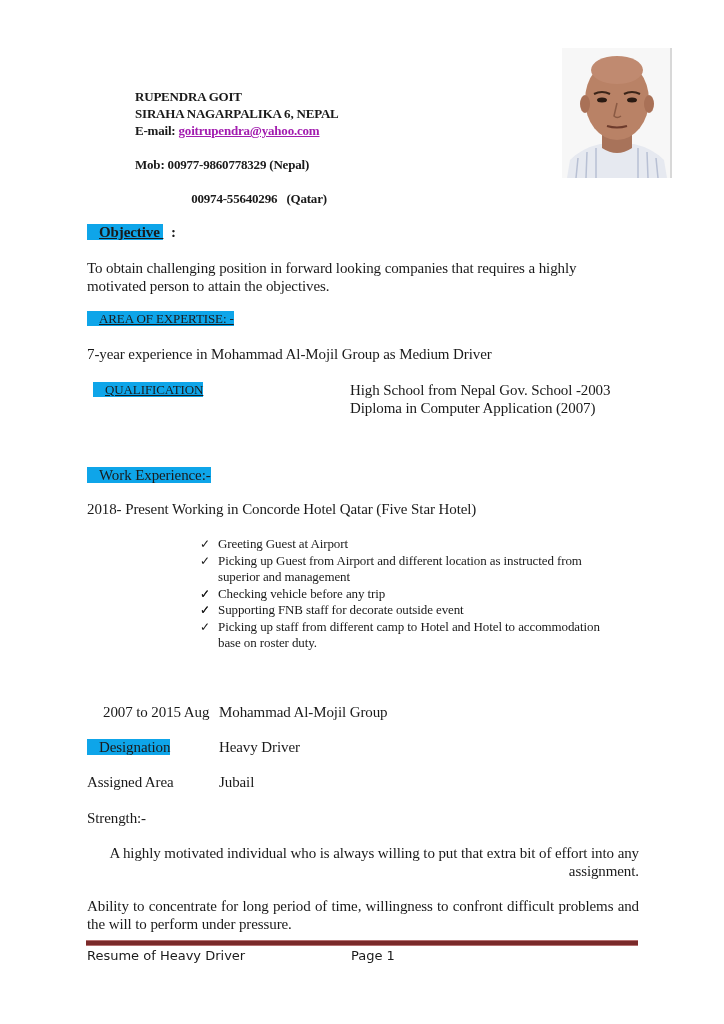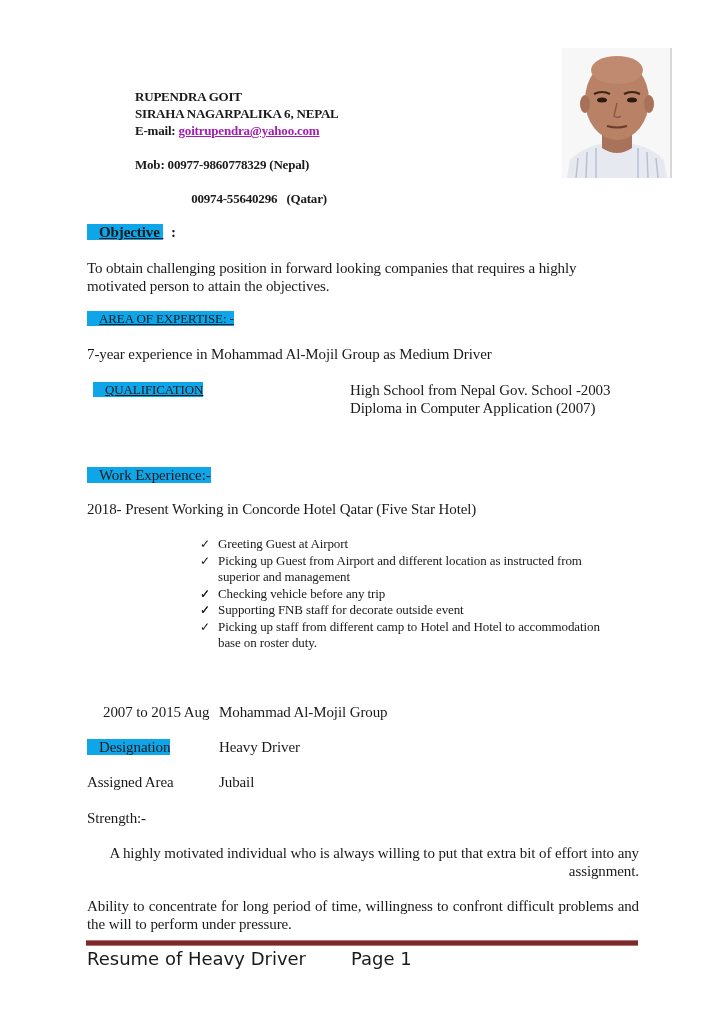--- a/index.html
+++ b/index.html
@@ -17,21 +17,21 @@
   .ul { text-decoration: underline; }
   .photo {
     left: 562px; top: 48px; width: 110px; height: 130px; background: #f6f6f6;
     overflow: hidden;
   }
   .photo-edge { position: absolute; right: 0; top: 0; width: 2px; height: 130px; background: #d8d8d8; }
   .bullets { list-style: none; margin: 0; padding: 0; }
   .bullets li { position: relative; padding-left: 26px; }
   .bullets li .chk { position: absolute; left: 8px; top: 0; font-size: 12px; }
   .footer-rule { left: 86px; top: 940px; width: 552px; height: 4px; background: #7a2a2a; border-top: 1px solid #b57070; border-bottom: 1px solid #b57070; }
-  .footer-text { font-family: "DejaVu Sans", "Liberation Sans", sans-serif; font-size: 18px; }
+  .footer-text { font-family: "DejaVu Sans", "Liberation Sans", sans-serif; font-size: 13px; }
 </style>
 </head>
 <body>
 
 <div class="abs hdr" style="left:87px; top:88px; width:380px;">
   <div>RUPENDRA GOIT</div>
   <div>SIRAHA NAGARPALIKA 6, NEPAL</div>
   <div>
     <span>E-mail:</span>
     <a>goitrupendra@yahoo.com</a>

